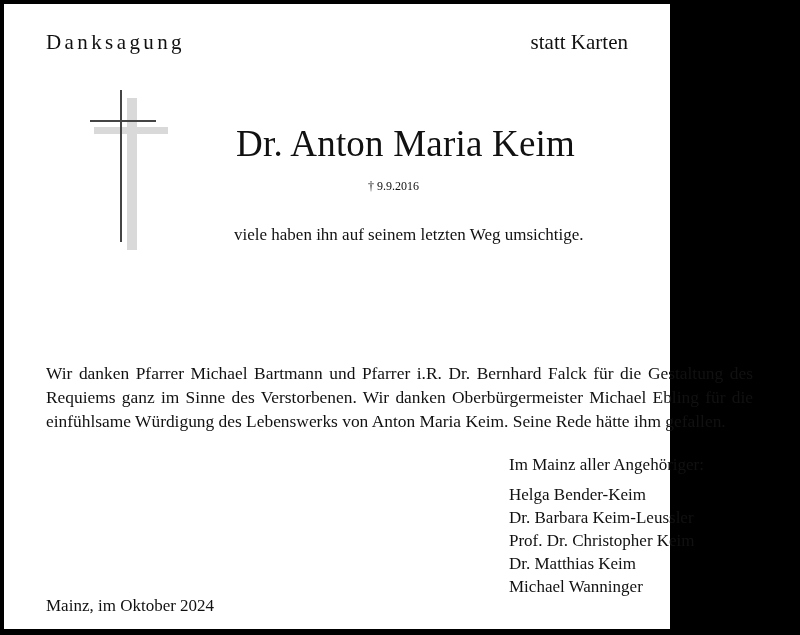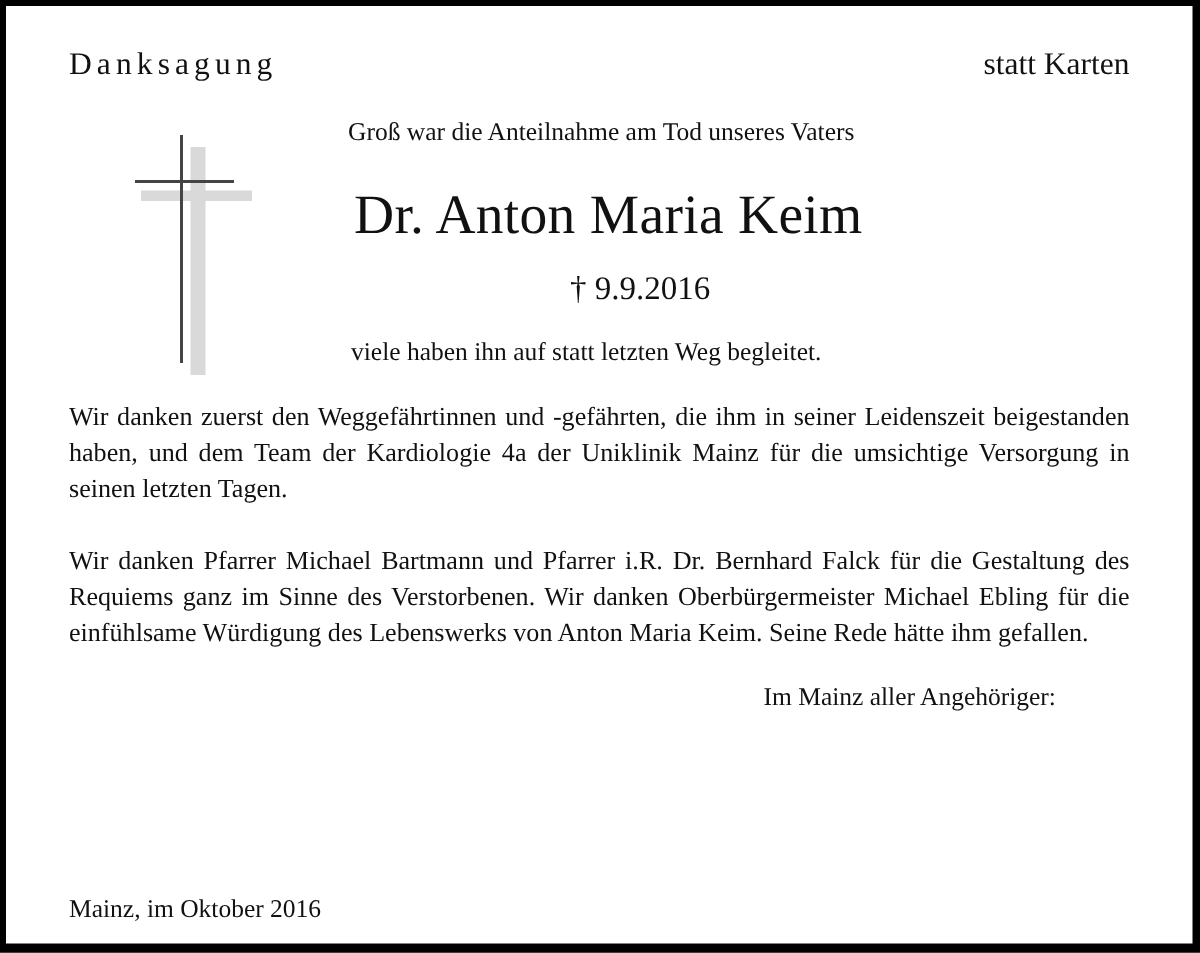--- a/index.html
+++ b/index.html
@@ -1,27 +1,27 @@
 <!DOCTYPE html>
 <html><head>
 <meta charset="utf-8">
 <style>
   html, body { margin: 0; padding: 0; background: #000; }
   body { width: 800px; height: 635px; overflow: hidden; position: relative; }
   .card {
-    position: absolute; left: 4px; top: 4px; width: 791px; height: 625px;
+    position: absolute; left: 4px; top: 4px; width: 666px; height: 625px;
     background: #fff; color: #111;
     font-family: "Liberation Serif", "DejaVu Serif", serif;
   }
   .abs { position: absolute; white-space: nowrap; }
   .heading { left: 42px; top: 26px; font-size: 21px; letter-spacing: 3.4px; }
   .stattkarten { right: 42px; top: 26px; font-size: 21px; margin-left: 39px; }
   .intro { left: 228px; top: 74px; font-size: 17px; }
   .name { left: 232px; top: 118px; font-size: 37px; font-weight: normal; letter-spacing: 0.2px; }
-  .death { left: 376px; top: 175px; font-size: 22px; }
+  .death { left: 364px; top: 175px; font-size: 12px; }
   .escort { left: 230px; top: 221px; font-size: 17px; }
   .para {
     position: absolute; left: 42px; width: 707px; font-size: 17.4px; line-height: 24px;
     text-align: justify; transform-origin: left top;
   }
   .p1 { top: 261px; }
   .p2 { top: 345px; margin-top: 12px; }
   .signoff { left: 505px; top: 451px; font-size: 17px; }
   .names { position: absolute; left: 505px; top: 479px; font-size: 17px; line-height: 23px; }
   .names div { white-space: nowrap; }
@@ -38,24 +38,29 @@
 
   <svg class="cross" viewBox="0 0 80 160">
 
     <rect x="37" y="8" width="10" height="152" fill="#d9d9d9"></rect>
     <rect x="4" y="37" width="74" height="7" fill="#d9d9d9"></rect>
 
     <rect x="30" y="0" width="2" height="152" fill="#444"></rect>
     <rect x="0" y="30" width="66" height="2" fill="#444"></rect>
   </svg>
 
-  <div class="abs intro">Groß war die Anteilnahme am Tod unseres Vaters</div>
   <div class="abs name">Dr. Anton Maria Keim</div>
   <div class="abs death">† 9.9.2016</div>
-  <div class="abs escort">viele haben ihn auf statt letzten Weg begleitet.</div>
+  <div class="abs escort">viele haben ihn auf seinem letzten Weg umsichtige.</div>
 
-  <div class="para p1">Wir danken zuerst den Weggefährtinnen und -gefährten, die ihm in seiner Leidenszeit beigestanden haben, und dem Team der Kardiologie 4a der Uniklinik Mainz für die umsichtige Versorgung in seinen letzten Tagen.</div>
   <div class="para p2">Wir danken Pfarrer Michael Bartmann und Pfarrer i.R. Dr. Bernhard Falck für die Gestaltung des Requiems ganz im Sinne des Verstorbenen. Wir danken Oberbürgermeister Michael Ebling für die einfühlsame Würdigung des Lebenswerks von Anton Maria Keim. Seine Rede hätte ihm gefallen.</div>
 
   <div class="abs signoff">Im Mainz aller Angehöriger:</div>
+  <div class="names">
+    <div>Helga Bender-Keim</div>
+    <div>Dr. Barbara Keim-Leussler</div>
+    <div>Prof. Dr. Christopher Keim</div>
+    <div>Dr. Matthias Keim</div>
+    <div>Michael Wanninger</div>
+  </div>
 
-  <div class="abs place">Mainz, im Oktober 2016</div>
+  <div class="abs place">Mainz, im Oktober 2024</div>
 </div>
 
 </body></html>

